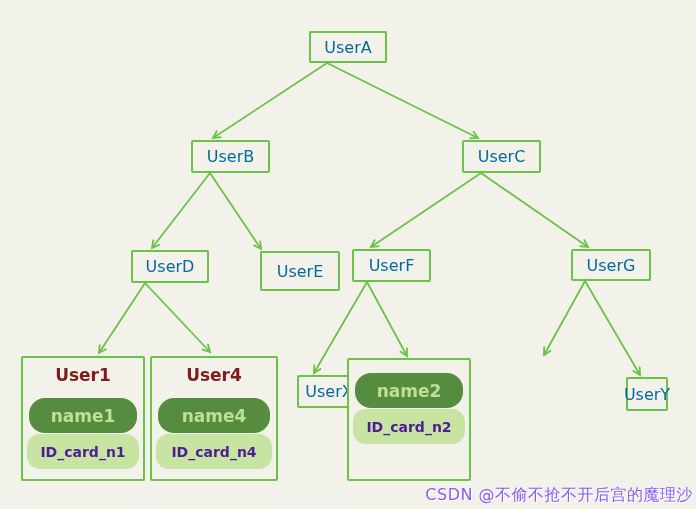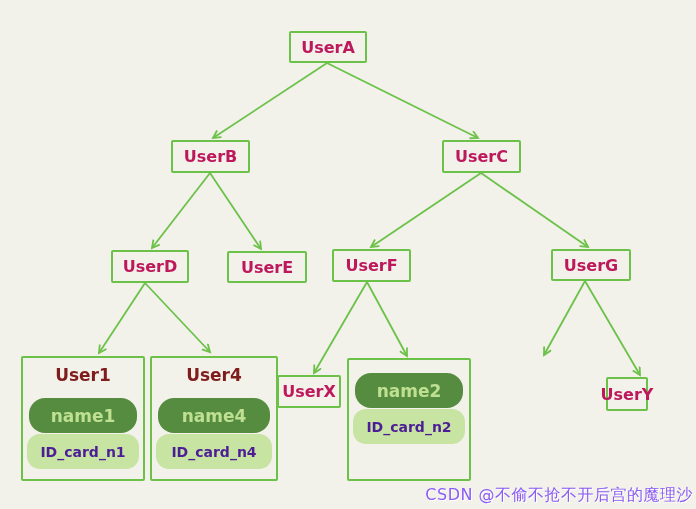--- a/index.html
+++ b/index.html
@@ -10,28 +10,29 @@
   }
   .stage{position:absolute;left:0;top:0;width:696px;height:509px;}
   svg.edges{position:absolute;left:0;top:0;z-index:1;}
 
   
   .node{
     position:absolute;z-index:2;
     border:2px solid #6cc249;border-radius:2px;
     background:#f2f1ea;
     display:flex;align-items:center;justify-content:center;
-    color:#be185d;font-weight:bold;font-size:16px;
+    color:#0369a1;font-weight:normal;font-size:16px;
     box-sizing:border-box;
+    margin-left:20px;
   }
   .n-usera{left:289px;top:31px;width:78px;height:32px;}
   .n-userb{left:171px;top:140px;width:79px;height:33px;}
   .n-userc{left:442px;top:140px;width:79px;height:33px;}
   .n-userd{left:111px;top:250px;width:78px;height:33px;}
-  .n-usere{left:227px;top:251px;width:80px;height:32px;}
+  .n-usere{left:240px;top:251px;width:80px;height:40px;}
   .n-userf{left:332px;top:249px;width:79px;height:33px;}
   .n-userg{left:551px;top:249px;width:80px;height:32px;}
   .n-userx{left:277px;top:375px;width:64px;height:33px;}
   .n-usery{left:606px;top:377px;width:42px;height:34px;}
 
   
   .card{
     position:absolute;z-index:2;
     border:2px solid #6cc249;border-radius:2px;
     background:#f2f1ea;box-sizing:border-box;

